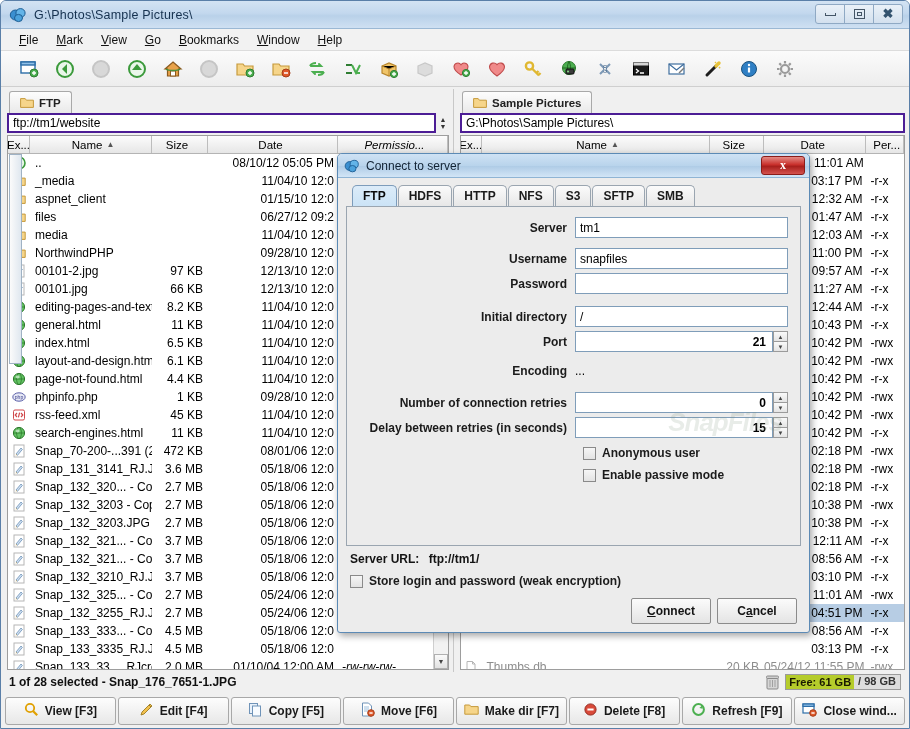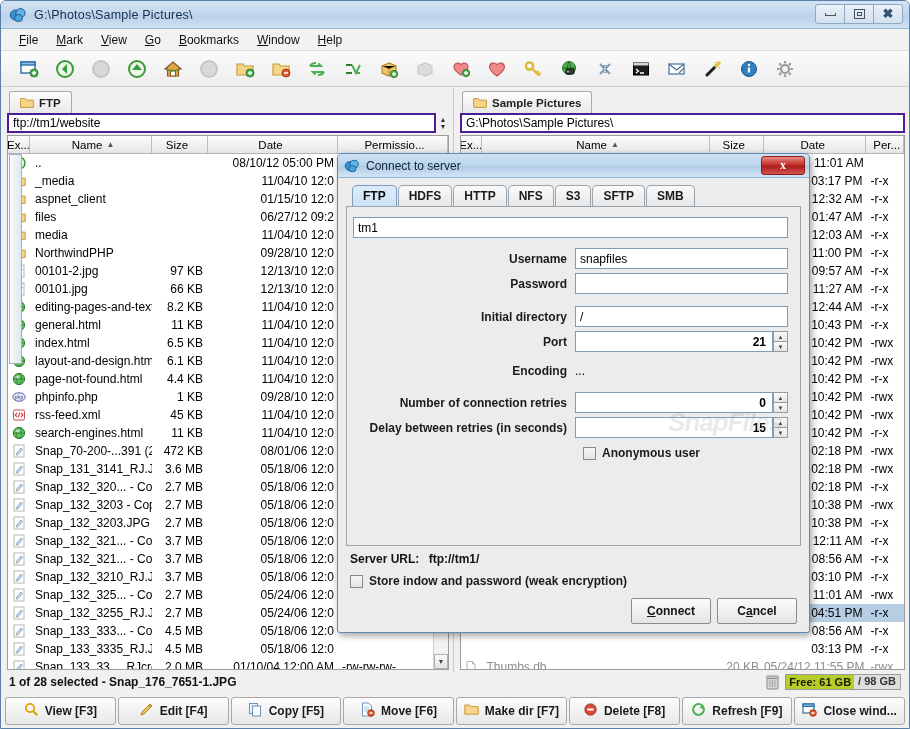--- a/index.html
+++ b/index.html
@@ -149,21 +149,21 @@
   .row.sel { background: #b7cde4; }
   .row .c { overflow: hidden; white-space: nowrap; }
   .c.ext   { width: 22px; display: flex; align-items: center; justify-content: center; }
   .c.name  { padding-left: 5px; }
   .c.size  { text-align: right; padding-right: 5px; }
   .c.date  { text-align: right; padding-right: 4px; }
   .c.perm  { padding-left: 4px; }
 
   
   .left .c.ext{width:22px;} .left .c.name{width:122px;}
-  .left .c.size{width:56px;} .left .c.date{width:130px;} .left .c.perm{width:110px;}
+  .left .c.size{width:56px;} .left .c.date{width:130px;} .left .c.perm{width:110px;font-style:italic;}
   
   .right .c.ext{width:22px;} .right .c.name{width:245px;}
   .right .c.size{width:58px;} .right .c.date{width:110px;} .right .c.perm{width:40px;}
 
   .fico { width: 14px; height: 14px; display:block; }
 
   
   .vscroll {
     position: absolute; right: 0; top: 18px; bottom: 0; width: 15px;
     background: #f2f2f2; border-left: 1px solid #cfcfcf;
@@ -527,21 +527,21 @@
               <div class="c ext">
                 <svg class="fico" viewBox="0 0 14 14">
                   <circle cx="7" cy="7" r="6" fill="#e8f7e8" stroke="#3c9a3c" stroke-width="1.6"></circle>
                   <path d="M7 3.6l3.4 4H3.6z" fill="#3c9a3c"></path>
                 </svg>
               </div>
               <div class="c name">..</div>
               <div class="c size">
                 <dir></dir>
               </div>
-              <div class="c date">08/10/12 05:00 PM</div>
+              <div class="c date">08/10/12 05:05 PM</div>
               <div class="c perm"></div>
             </div>
             <div class="row">
               <div class="c ext">
                 <svg class="fico" viewBox="0 0 14 14">
                   <path d="M0.8 2.6h4.5l1.2 1.5h6.7v7.3H0.8z" fill="#f6d58a" stroke="#c69a3c" stroke-width="1"></path>
                 </svg>
               </div>
               <div class="c name">_media</div>
               <div class="c size">
@@ -1254,20 +1254,21 @@
           <div class="dtab">HTTP</div>
           <div class="dtab">NFS</div>
           <div class="dtab">S3</div>
           <div class="dtab">SFTP</div>
           <div class="dtab">SMB</div>
         </div>
       <div class="dtab-panel">
         <div class="watermark">SnapFiles</div>
 
         <div class="frow" style="margin-bottom:10px;">
+          <div class="flabel">Server</div>
           <div class="finput">
             <span>tm1</span>
           </div>
         </div>
 
         <div class="frow">
           <div class="flabel">Username</div>
           <div class="finput">
             <span>snapfiles</span>
           </div>
@@ -1322,30 +1323,34 @@
           <div class="spin">
             <div>▲</div>
             <div>▼</div>
           </div>
         </div>
 
         <div class="cbox-row">
           <span class="cbox"></span>
           <span class="cbox-lbl">Anonymous user</span>
         </div>
+        <div class="cbox-row">
+          <span class="cbox"></span>
+          <span class="cbox-lbl">Enable passive mode</span>
+        </div>
       </div>
 
       <div class="serverurl">
         <span>Server URL:</span>
         <span style="margin-left:6px;">ftp://tm1/</span>
       </div>
 
       <div class="store-row">
         <span class="cbox"></span>
-        <span class="cbox-lbl">Store indow and password (weak encryption)</span>
+        <span class="cbox-lbl">Store login and password (weak encryption)</span>
       </div>
 
       <div class="dlg-actions">
         <div class="dbtn"><u>C</u>onnect</div>
         <div class="dbtn">C<u>a</u>ncel</div>
       </div>
     </div>
   </div>
 
 </div>

